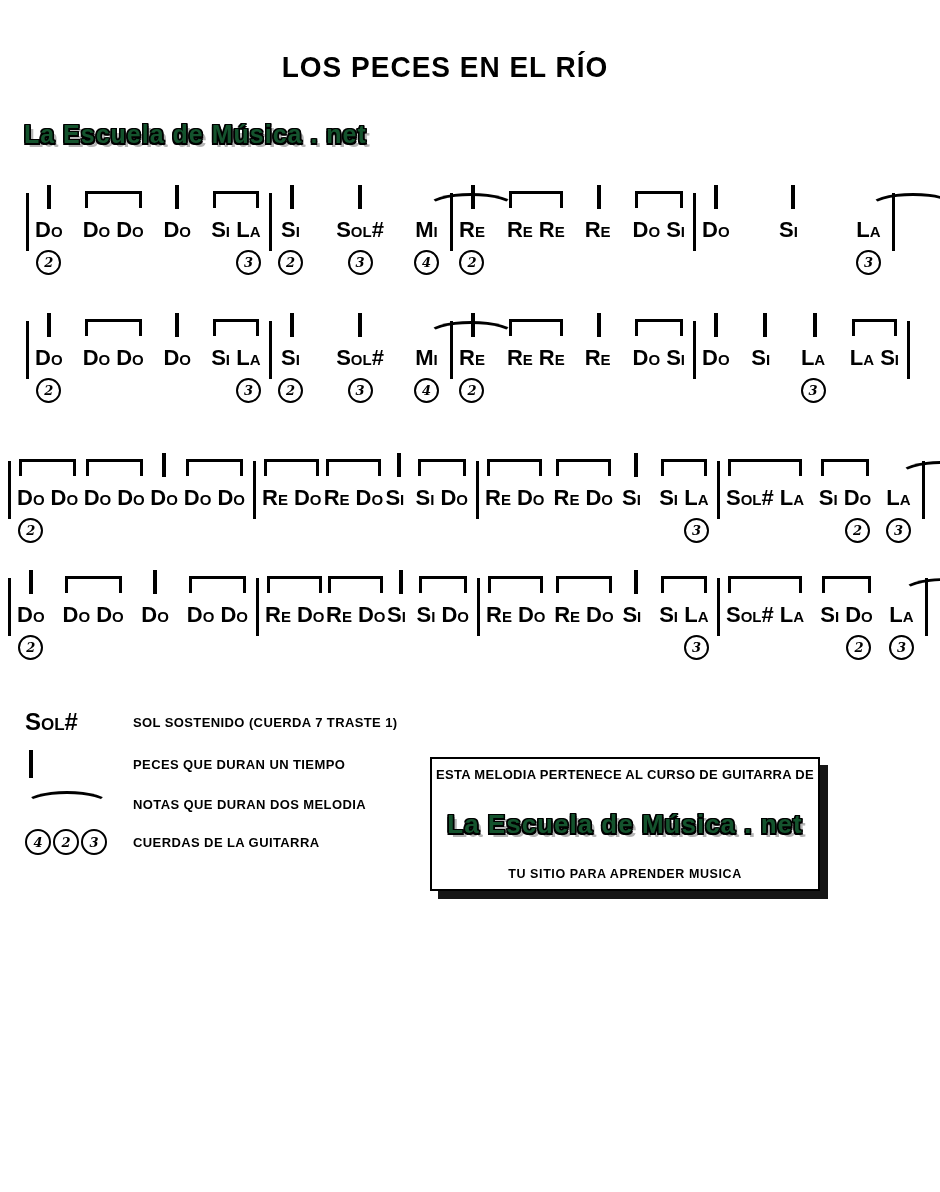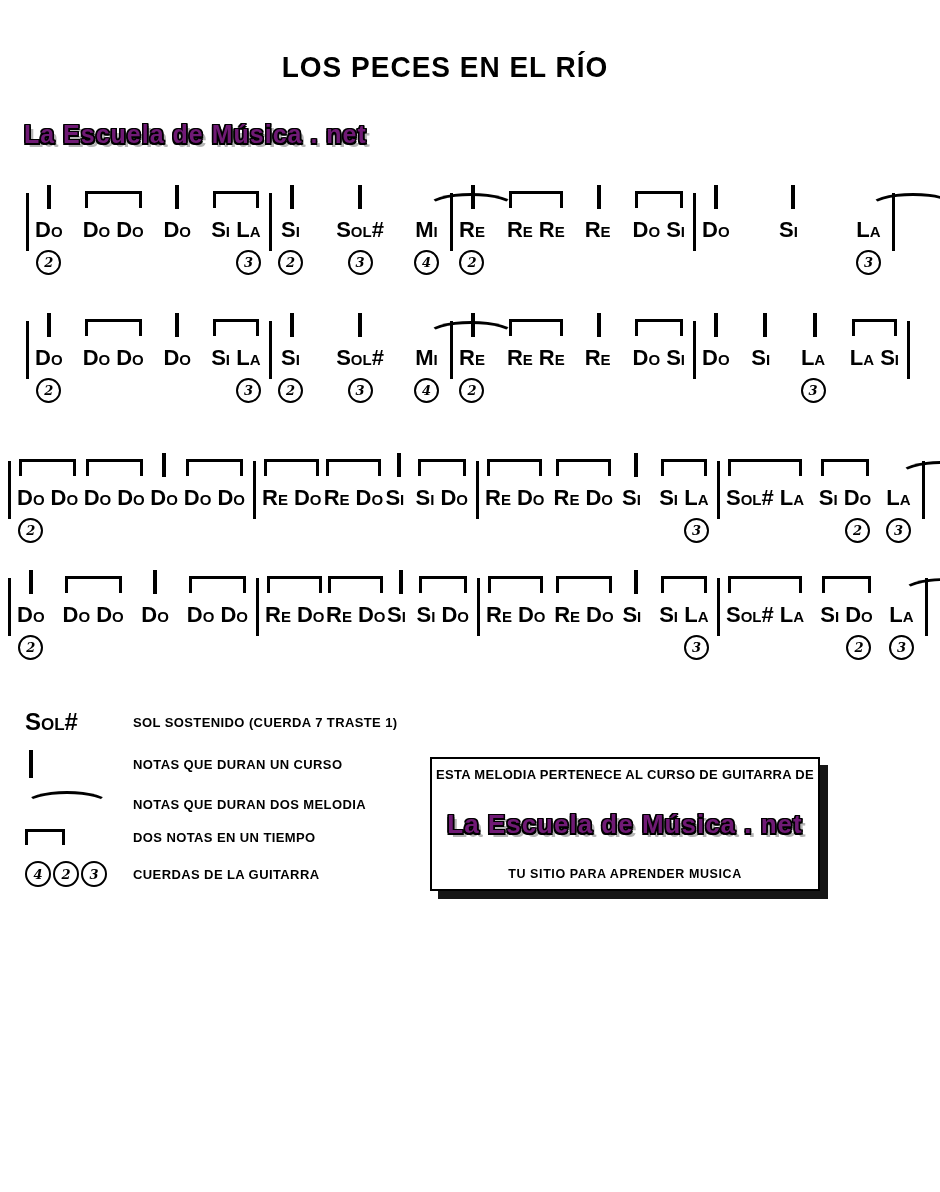--- a/index.html
+++ b/index.html
@@ -4,21 +4,21 @@
 <style>
   html,body{margin:0;padding:0;background:#fff;}
   body{width:940px;height:1192px;font-family:"Liberation Sans",sans-serif;color:#000;}
   .page{position:relative;width:940px;height:1192px;background:#fff;overflow:hidden;}
 
   
   .title{position:absolute;top:52px;left:0;width:890px;text-align:center;
          font-size:28px;font-weight:800;letter-spacing:1px;transform:scaleY(1.05);}
 
   
-  .logo{font-weight:800;color:#701a75;letter-spacing:1px;
+  .logo{font-weight:800;color:#14532d;letter-spacing:1px;
         text-shadow:-1.5px -1.5px 0 #000, 1.5px -1.5px 0 #000,
                     -1.5px 1.5px 0 #000, 1.5px 1.5px 0 #000,
                     -1.5px 0 0 #000, 1.5px 0 0 #000, 0 -1.5px 0 #000, 0 1.5px 0 #000,
                     4px 4px 0 #b5b5b5;}
   .top-logo{position:absolute;top:120px;left:24px;font-size:25px;}
 
   
   .score-line{position:absolute;display:flex;align-items:flex-start;}
   .line1{top:183px;left:26px;}
   .line2{top:311px;left:26px;}
@@ -847,33 +847,27 @@
       <div class="legend-row">
         <div class="legend-symbol">
           <div class="legend-sharp">Sol#</div>
         </div>
         <div class="legend-label">SOL SOSTENIDO (CUERDA 7 TRASTE 1)</div>
       </div>
       <div class="legend-row">
         <div class="legend-symbol">
           <div class="legend-tick"></div>
         </div>
-        <div class="legend-label">NOTAS QUE DURAN UN CURSO</div>
+        <div class="legend-label">PECES QUE DURAN UN TIEMPO</div>
       </div>
       <div class="legend-row">
         <div class="legend-symbol">
           <div class="legend-arc"></div>
         </div>
         <div class="legend-label">NOTAS QUE DURAN DOS MELODIA</div>
-      </div>
-      <div class="legend-row">
-        <div class="legend-symbol">
-          <div class="legend-bracket"></div>
-        </div>
-        <div class="legend-label">DOS NOTAS EN UN TIEMPO</div>
       </div>
       <div class="legend-row">
         <div class="legend-symbol">
           <div class="legend-circles">
             <div class="string-circle">4</div>
             <div class="string-circle">2</div>
             <div class="string-circle">3</div>
           </div>
         </div>
         <div class="legend-label">CUERDAS DE LA GUITARRA</div>

